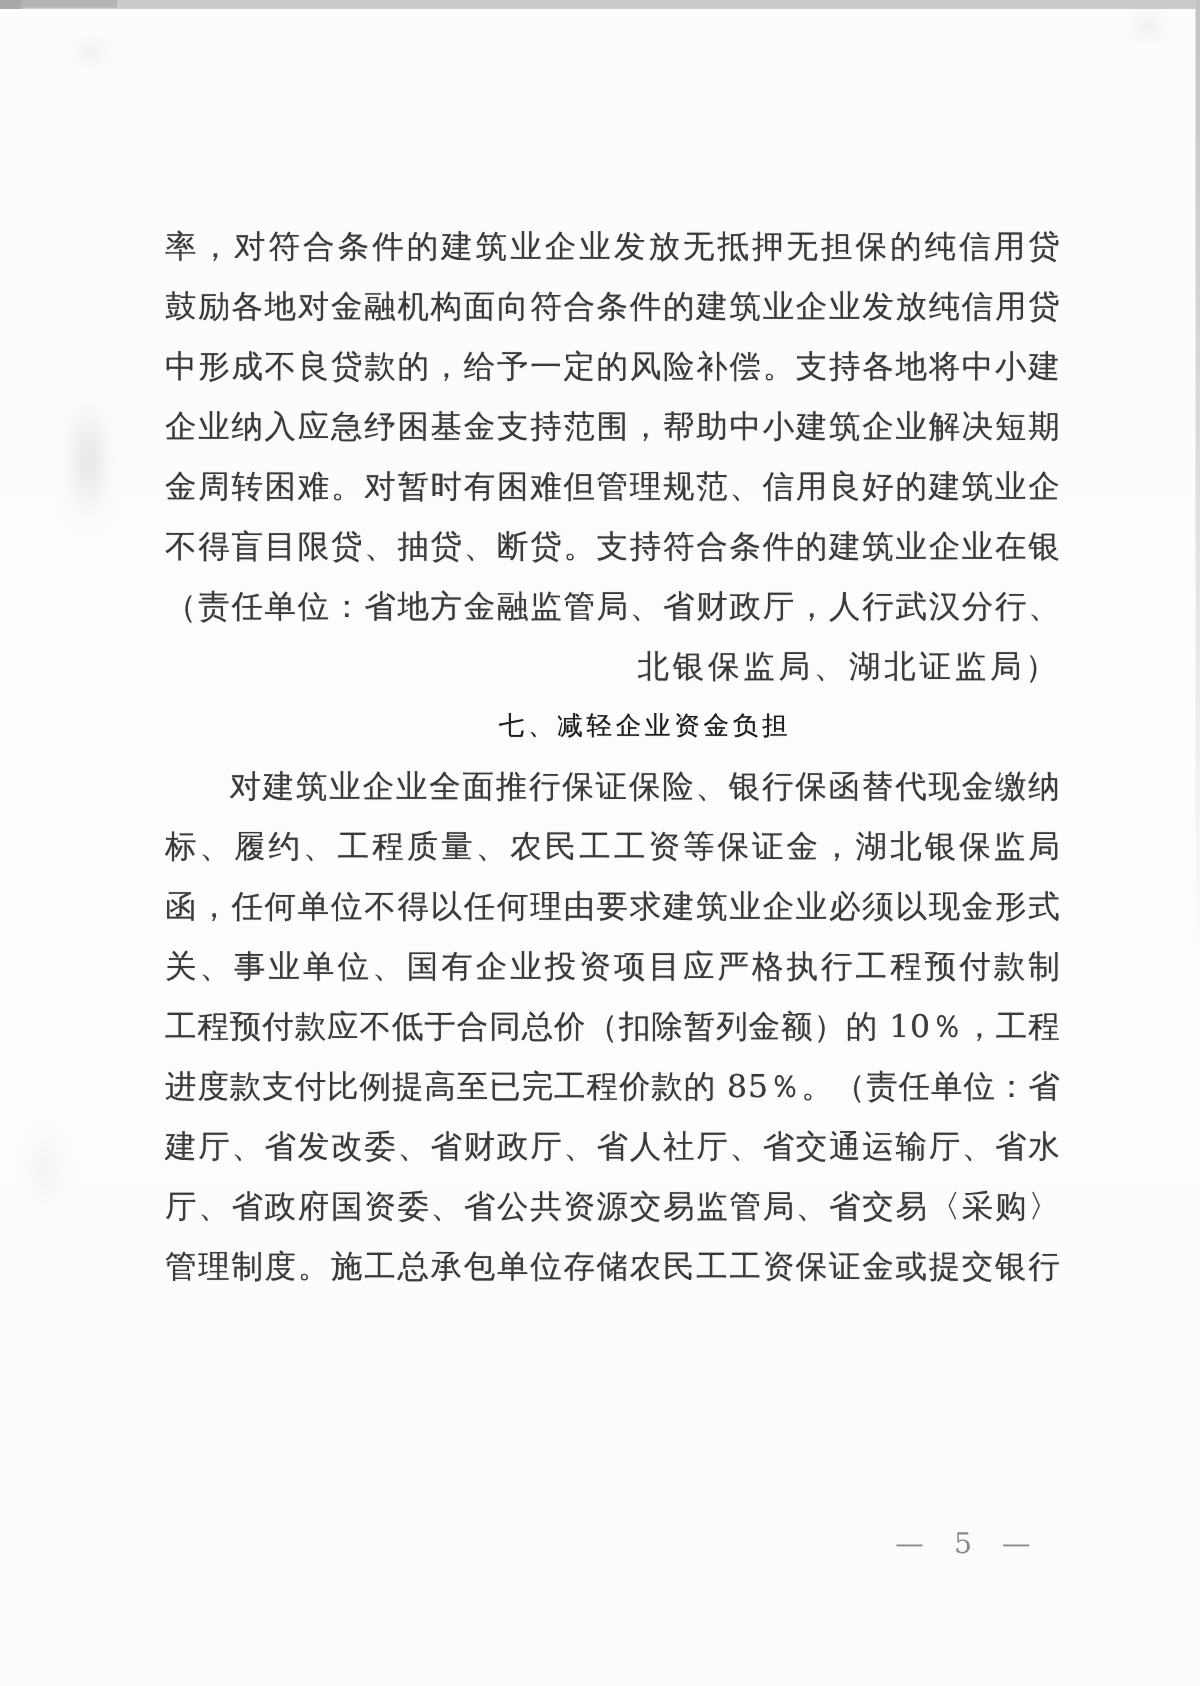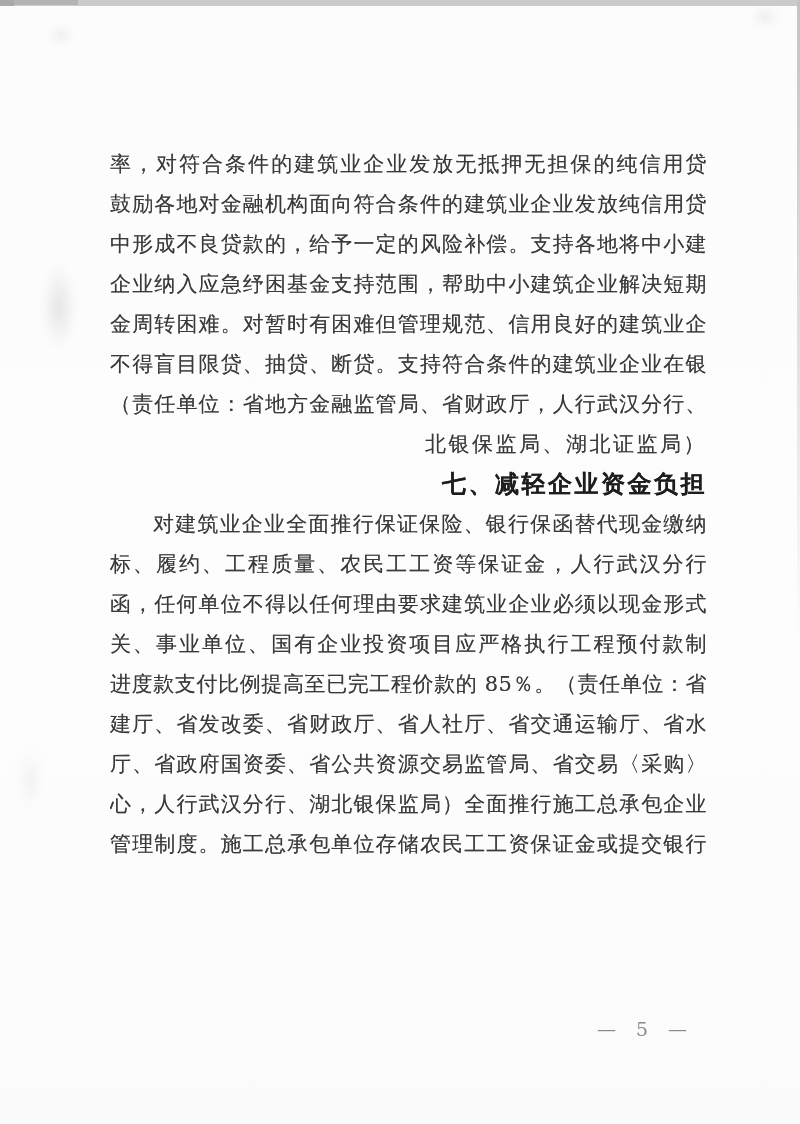--- a/index.html
+++ b/index.html
@@ -81,26 +81,26 @@
     height: 0;
   }
   .line.body-short {
     text-align: right;
     letter-spacing: 2.5px;
   }
   .line.body-short::after { content: none; }
   .line.body-indent { padding-left: 43px; }
   .line.heading {
     padding-left: 43px;
-    text-align: right;
+    text-align: center;
     font-family: "Liberation Sans", sans-serif;
-    font-weight: 700;
+    font-weight: 400;
     color: #1d1d1d;
     letter-spacing: 2.5px;
-    font-size: 24px;
+    font-size: 17px;
     text-shadow: 0 0 0.5px rgba(30,30,30,0.8);
   }
   .line.heading::after { content: none; }
   .page-number {
     position: absolute;
     left: 563px; top: 1012px;
     width: 160px; height: 34px;
     line-height: 34px;
     text-align: center;
     color: #8a8a8a;
@@ -126,24 +126,24 @@
       <div class="line body">率，对符合条件的建筑业企业发放无抵押无担保的纯信用贷款。</div>
       <div class="line body">鼓励各地对金融机构面向符合条件的建筑业企业发放纯信用贷款</div>
       <div class="line body">中形成不良贷款的，给予一定的风险补偿。支持各地将中小建筑</div>
       <div class="line body">企业纳入应急纾困基金支持范围，帮助中小建筑企业解决短期资</div>
       <div class="line body">金周转困难。对暂时有困难但管理规范、信用良好的建筑业企业</div>
       <div class="line body">不得盲目限贷、抽贷、断贷。支持符合条件的建筑业企业在银行</div>
       <div class="line body">（责任单位：省地方金融监管局、省财政厅，人行武汉分行、湖</div>
       <div class="line body-short">北银保监局、湖北证监局）</div>
       <div class="line heading">七、减轻企业资金负担</div>
       <div class="line body-indent">对建筑业企业全面推行保证保险、银行保函替代现金缴纳投</div>
-      <div class="line body">标、履约、工程质量、农民工工资等保证金，人行武汉分行</div>
+      <div class="line body">标、履约、工程质量、农民工工资等保证金，湖北银保监局</div>
       <div class="line body">函，任何单位不得以任何理由要求建筑业企业必须以现金形式缴</div>
       <div class="line body">关、事业单位、国有企业投资项目应严格执行工程预付款制度，</div>
+      <div class="line body">工程预付款应不低于合同总价（扣除暂列金额）的 10％，工程</div>
       <div class="line body">进度款支付比例提高至已完工程价款的 85％。（责任单位：省住</div>
       <div class="line body">建厅、省发改委、省财政厅、省人社厅、省交通运输厅、省水利</div>
       <div class="line body">厅、省政府国资委、省公共资源交易监管局、省交易〈采购〉中</div>
-      <div class="line body">心，人行武汉分行、湖北银保监局）全面推行施工总承包企业</div>
       <div class="line body">管理制度。施工总承包单位存储农民工工资保证金或提交银行保</div>
     </div>
 
   <div class="page-number">— 5 —</div>
 </div>
 
 </body></html>

